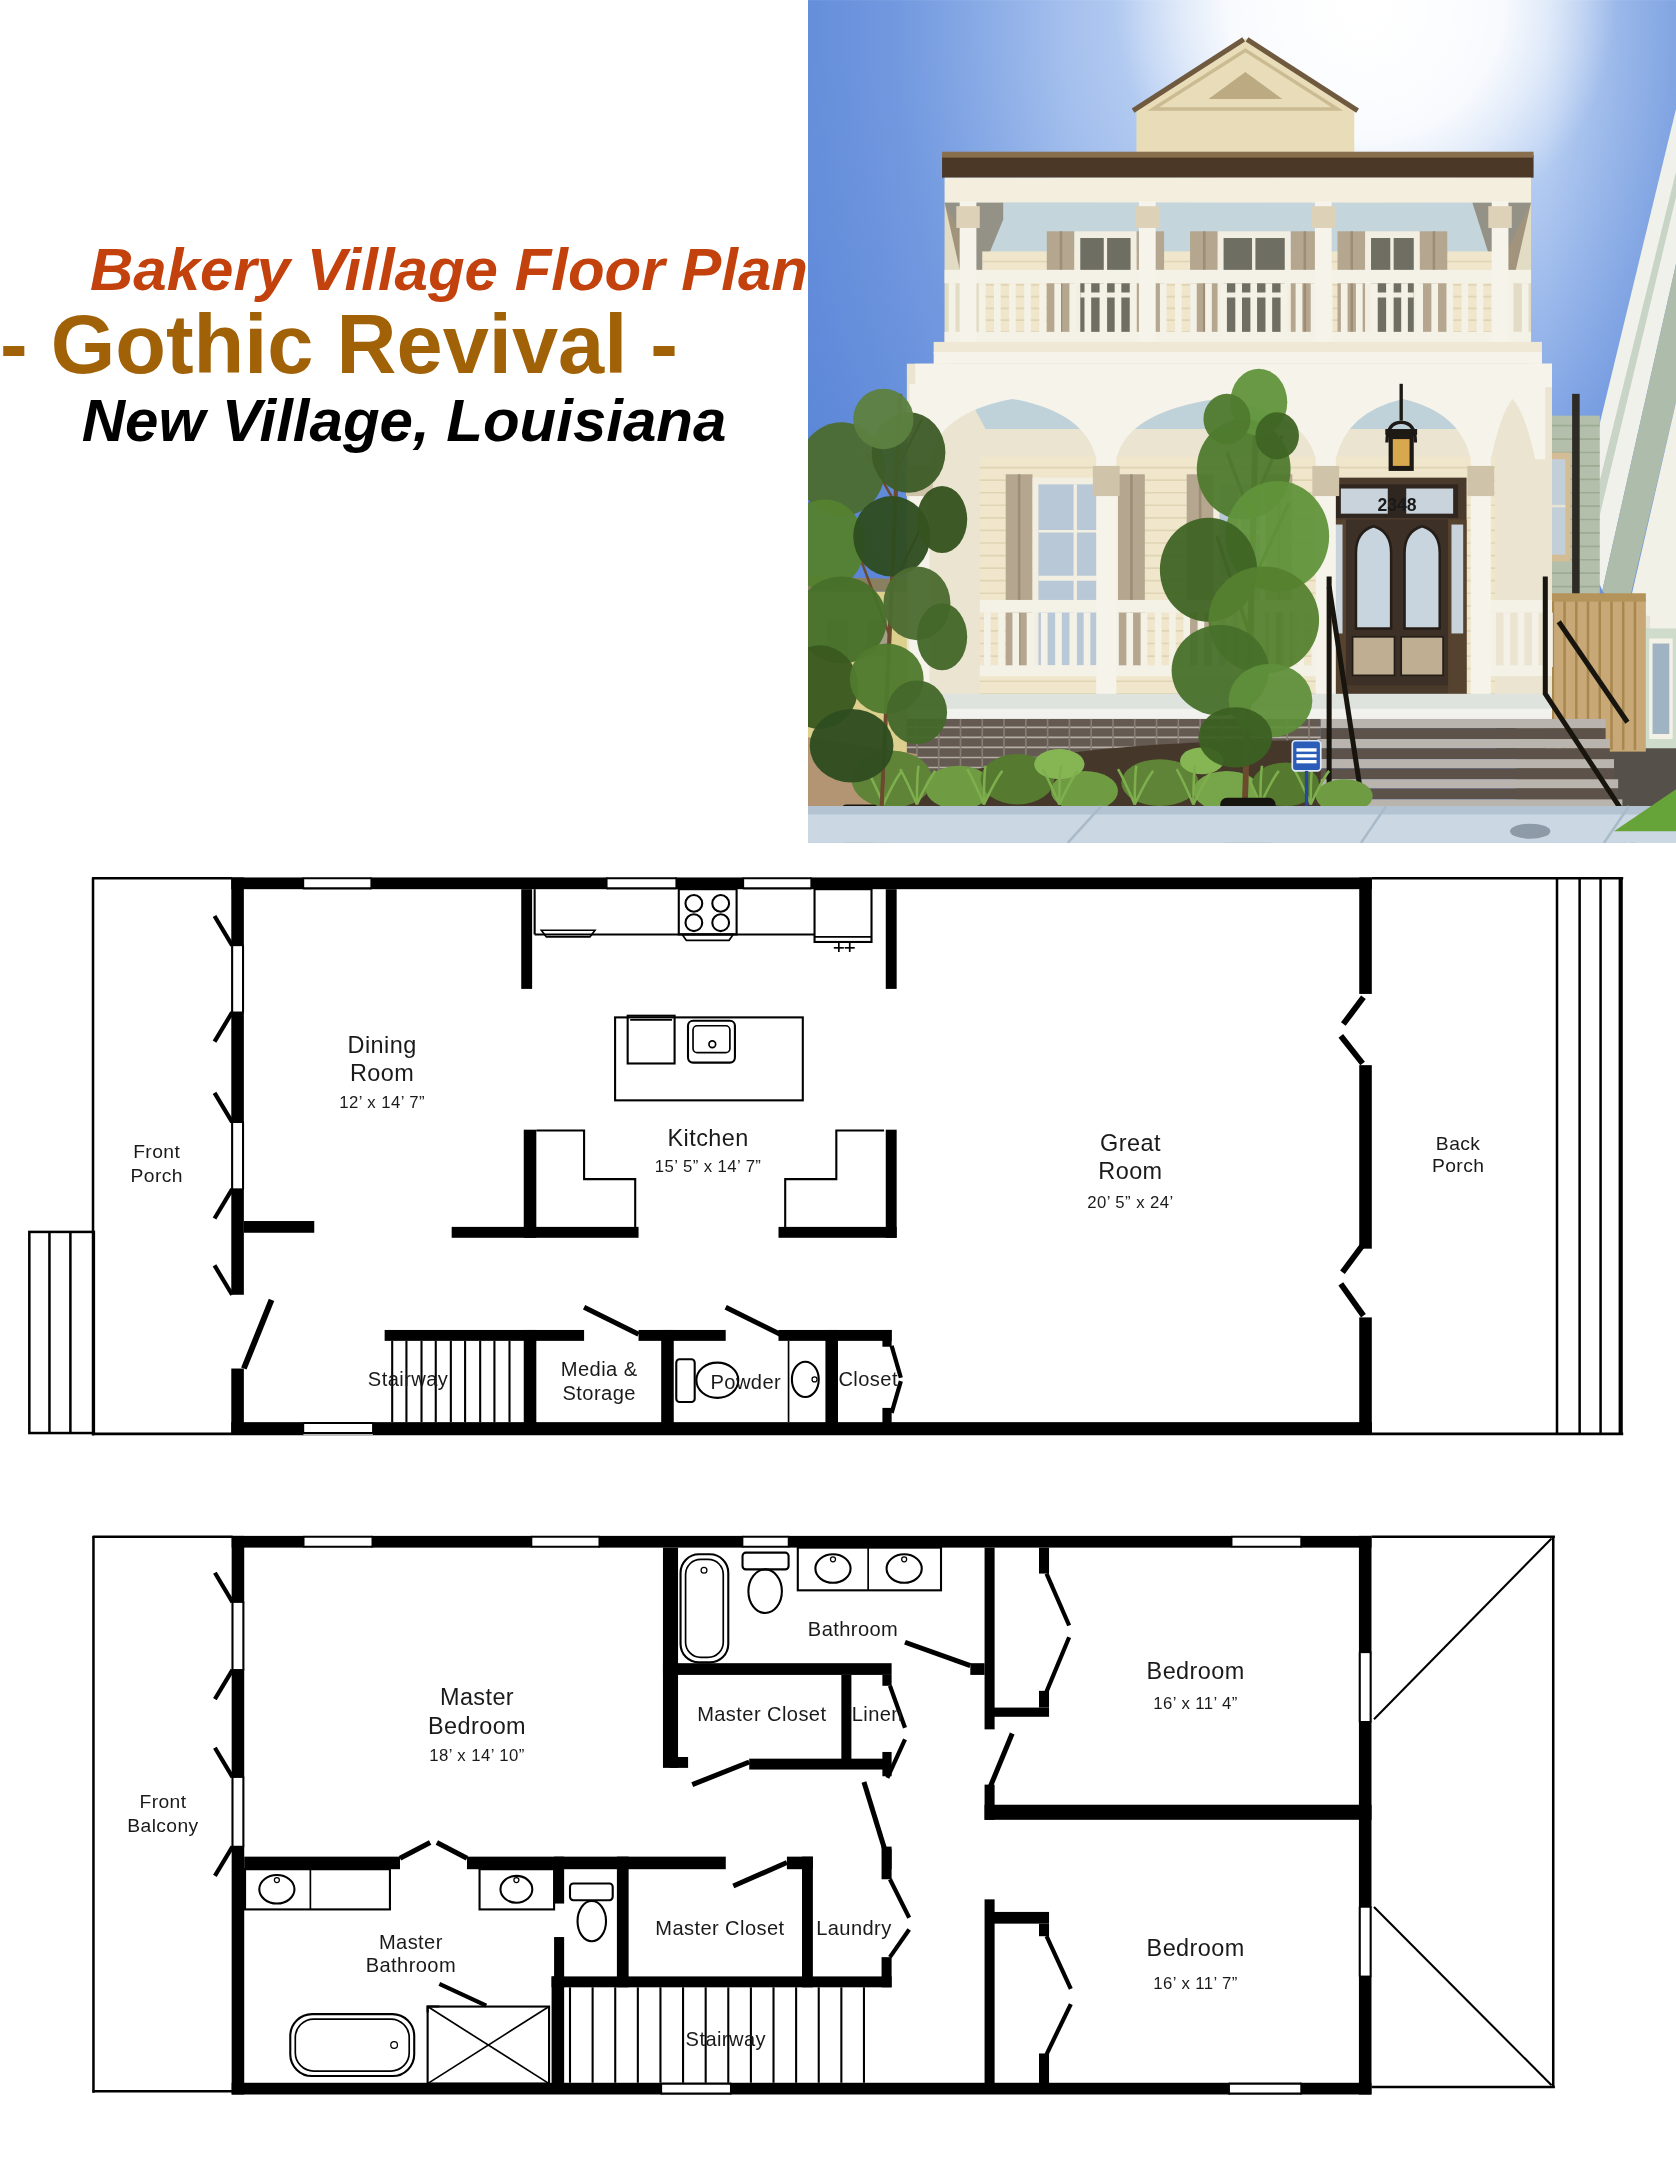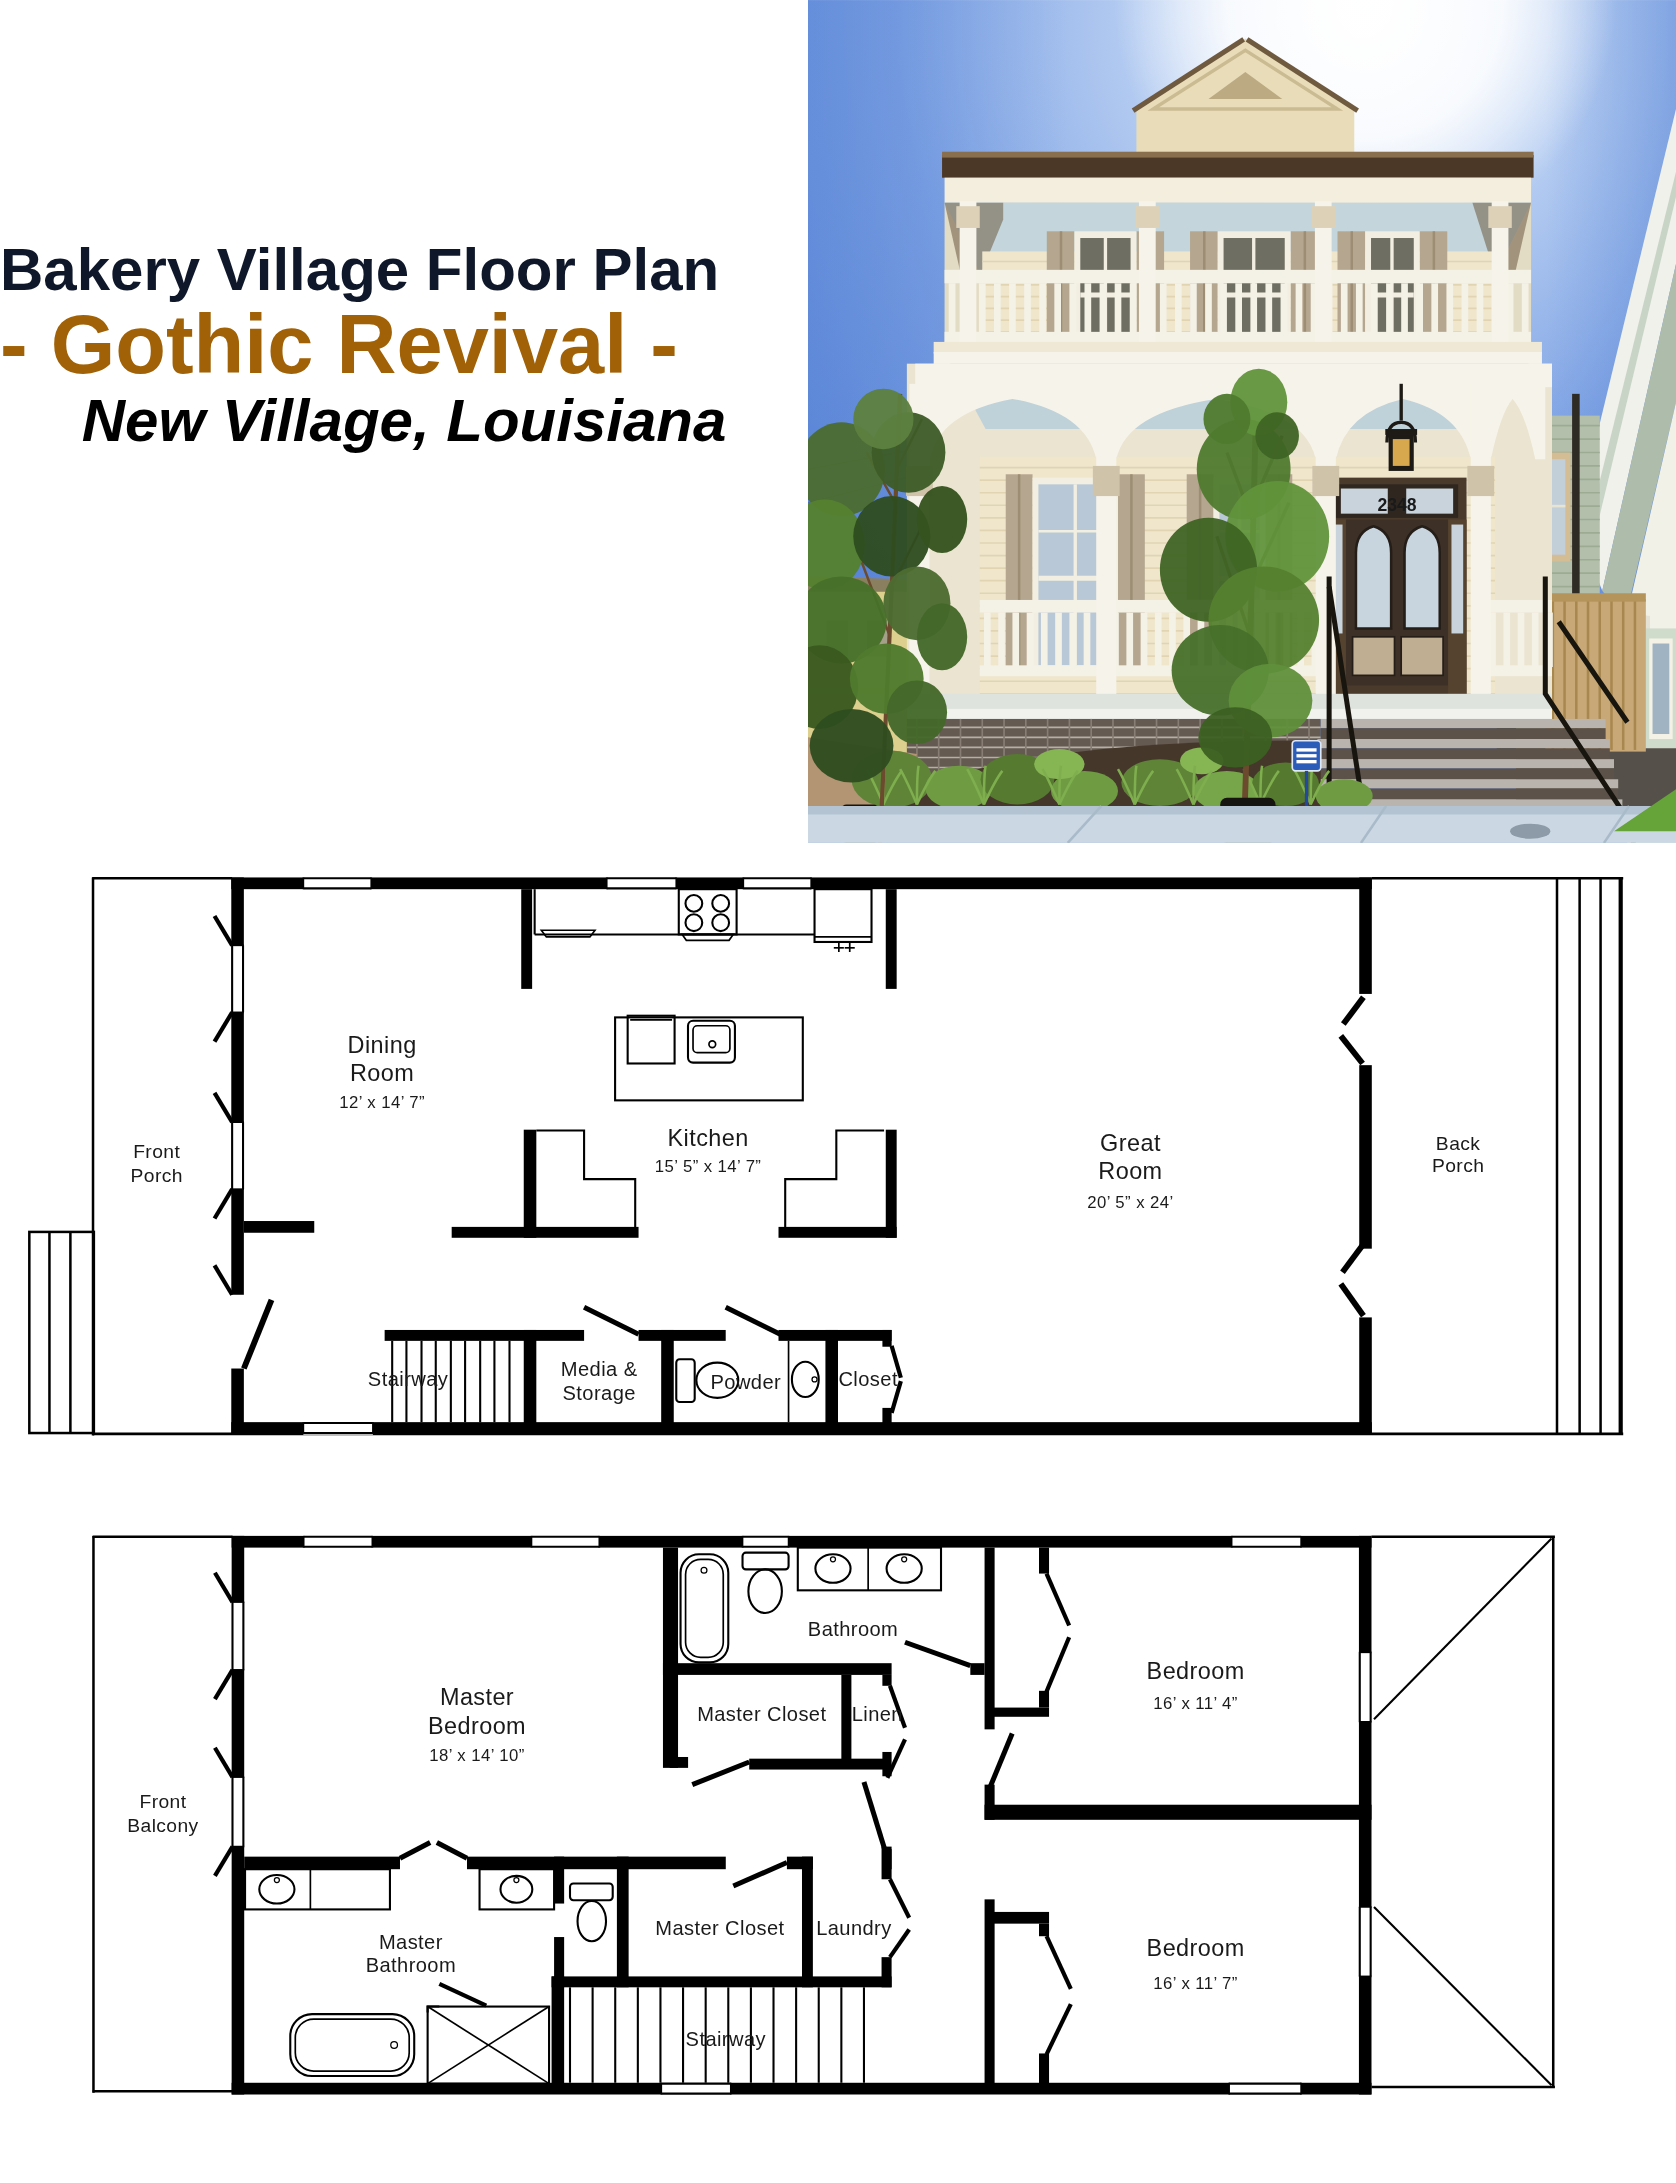--- a/index.html
+++ b/index.html
@@ -1,19 +1,19 @@
 <!DOCTYPE html>
 <html style="font-size:13.4px"><head>
 <meta charset="utf-8">
 <style>
   html,body { margin:0; padding:0; background:#fff; }
   #page { position:relative; width:1676px; height:2183px; background:#fff; overflow:hidden;
            font-family:"Liberation Sans", sans-serif; }
-  .t1 { position:absolute; left:0; top:235px; width:808px; text-align:left;
-        font-weight:700; font-size:60px; letter-spacing:0px; color:#0f172a; }
+  .t1 { position:absolute; left:0; top:235px; width:808px; text-align:right;
+        font-weight:700; font-size:60px; letter-spacing:0px; color:#c2410c;font-style:italic; }
   .t2 { position:absolute; left:0; top:297px; width:705px; text-align:left;
         font-weight:700; font-size:83px; color:#a16207; }
   .t3 { position:absolute; left:0; top:386px; width:808px; text-align:center;
         font-weight:700; font-style:italic; font-size:60px; color:#000; }
   svg text { font-family:"Liberation Sans", sans-serif; fill:#1a1a1a; }
 </style>
 </head>
 <body>
 <div id="page">
 

